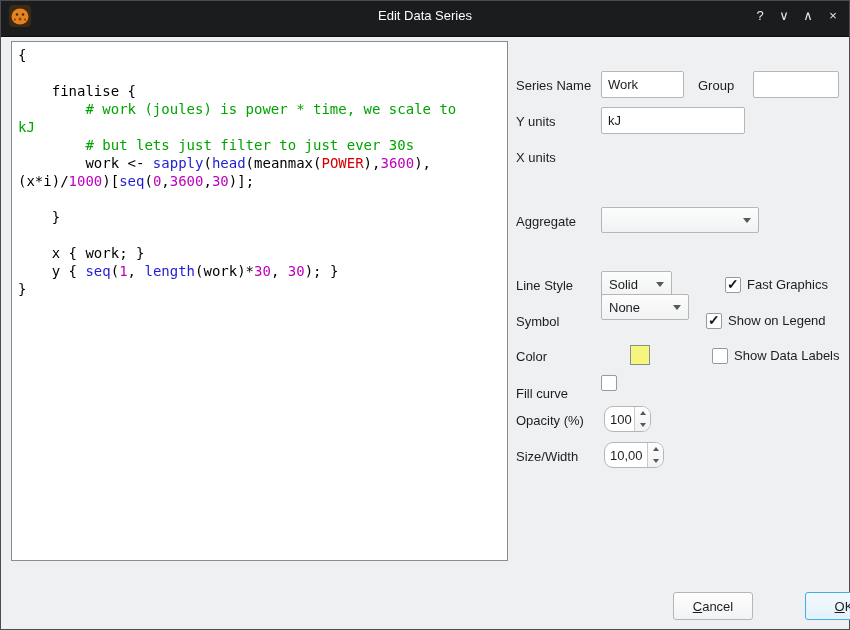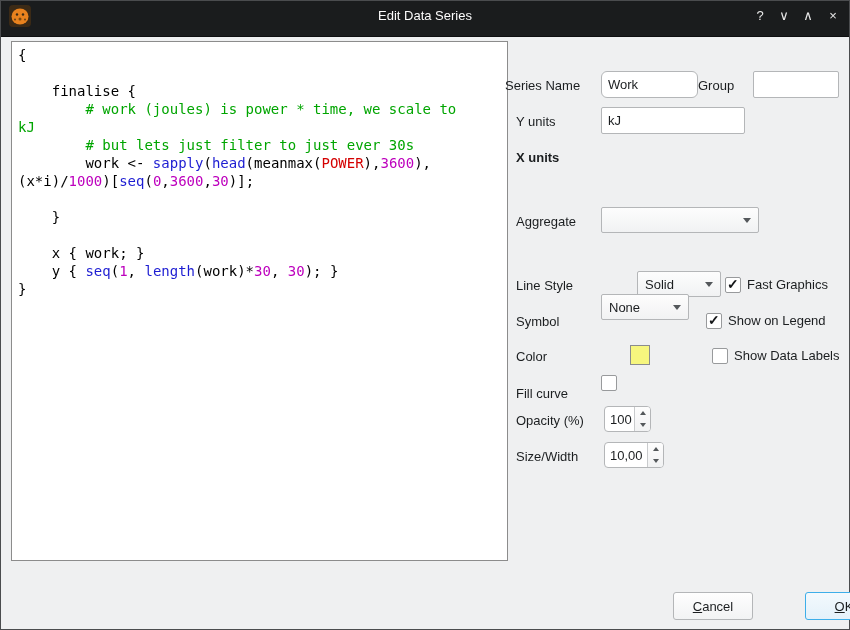--- a/index.html
+++ b/index.html
@@ -70,21 +70,21 @@
     width: 16px; height: 16px; background: #ffffff; border: 1px solid #989a9c;
     border-radius: 2px; position: relative; flex: 0 0 auto;
   }
   .cb.checked .box::after {
     content: "✓"; position: absolute; left: 1px; top: -2px;
     font-size: 14px; font-weight: bold; color: #141618;
   }
   .cb-label { font-size: 13px; white-space: nowrap; }
   .swatch { position: absolute; width: 20px; height: 20px; border: 1px solid #8a8c8e; }
   .spin {
-    position: absolute; height: 26px; border: 1px solid #b4b6b8; border-radius: 4px;
+    position: absolute; height: 26px; border: 1px solid #b4b6b8; border-radius: 9px;
     background: #ffffff; display: flex; overflow: hidden;
   }
   .spin .val { flex: 1; display: flex; align-items: center; padding-left: 5px; font-size: 13px; }
   .spin .arrows { width: 16px; border-left: 1px solid #c9cbcd; display: flex; flex-direction: column; background: linear-gradient(#fdfdfd, #f1f2f3); }
   .spin .up, .spin .down { flex: 1; display: flex; align-items: center; justify-content: center; }
   .spin .up::after {
     content: ""; width: 0; height: 0;
     border-left: 3.5px solid transparent; border-right: 3.5px solid transparent;
     border-bottom: 4px solid #54585b;
   }
@@ -124,38 +124,38 @@
     <span class="tb-btn" style="right: 80px;">?</span>
     <span class="tb-btn" style="right: 56px;">∨</span>
     <span class="tb-btn" style="right: 32px;">∧</span>
     <span class="tb-btn" style="right: 7px;">×</span>
   </div>
 
   <div class="editor">
     <div class="code"><div class="code-line"><span class="tok-k">{</span></div><div class="code-line"></div><div class="code-line"><span class="tok-k">    finalise {</span></div><div class="code-line"><span class="tok-c">        # work (joules) is power * time, we scale to</span></div><div class="code-line"><span class="tok-c">kJ</span></div><div class="code-line"><span class="tok-c">        # but lets just filter to just ever 30s</span></div><div class="code-line"><span class="tok-k">        work &lt;- </span><span class="tok-f">sapply</span><span class="tok-k">(</span><span class="tok-f">head</span><span class="tok-k">(meanmax(</span><span class="tok-r">POWER</span><span class="tok-k">),</span><span class="tok-n">3600</span><span class="tok-k">),</span></div><div class="code-line"><span class="tok-k">(x*i)/</span><span class="tok-n">1000</span><span class="tok-k">)[</span><span class="tok-f">seq</span><span class="tok-k">(</span><span class="tok-n">0</span><span class="tok-k">,</span><span class="tok-n">3600</span><span class="tok-k">,</span><span class="tok-n">30</span><span class="tok-k">)];</span></div><div class="code-line"></div><div class="code-line"><span class="tok-k">    }</span></div><div class="code-line"></div><div class="code-line"><span class="tok-k">    x { work; }</span></div><div class="code-line"><span class="tok-k">    y { </span><span class="tok-f">seq</span><span class="tok-k">(</span><span class="tok-n">1</span><span class="tok-k">, </span><span class="tok-f">length</span><span class="tok-k">(work)*</span><span class="tok-n">30</span><span class="tok-k">, </span><span class="tok-n">30</span><span class="tok-k">); }</span></div><div class="code-line"><span class="tok-k">}</span></div></div>
   </div>
 
-  <span class="flabel" style="left:504px; top:77px;">Series Name</span>
-  <input class="tinput" style="left: 600px; top: 70px; width: 97px; border-radius: 6px;" value="Work">
+  <span class="flabel" style="left:515px; top:77px;">Series Name</span>
+  <input class="tinput" style="left: 600px; top: 70px; width: 83px;" value="Work">
   <span class="flabel" style="left:697px; top:77px;">Group</span>
   <input class="tinput" style="left: 752px; top: 70px; width: 86px;" value="">
 
   <span class="flabel" style="left:515px; top:113px;">Y units</span>
   <input class="tinput" style="left: 600px; top: 106px; width: 144px;" value="kJ">
 
-  <span class="flabel" style="left:515px; top:149px;font-weight:bold;">X units</span>
+  <span class="flabel" style="left:515px; top:149px;">X units</span>
 
   <span class="flabel" style="left:515px; top:213px;">Aggregate</span>
   <div class="combo" style="left:600px; top:206px; width:158px;">
     <span class="combo-val"></span>
     <span class="arrow"></span>
   </div>
 
   <span class="flabel" style="left:515px; top:277px;">Line Style</span>
-  <div class="combo" style="left:600px; top:270px; width:84px;margin-left:36px;">
+  <div class="combo" style="left:600px; top:270px; width:71px;">
     <span class="combo-val">Solid</span>
     <span class="arrow"></span>
   </div>
   <div class="cb checked" style="left:724px; top:276px;">
     <span class="box"></span>
     <span class="cb-label">Fast Graphics</span>
   </div>
 
   <span class="flabel" style="left:515px; top:313px;">Symbol</span>
   <div class="combo" style="left:600px; top:293px; width:88px;">

